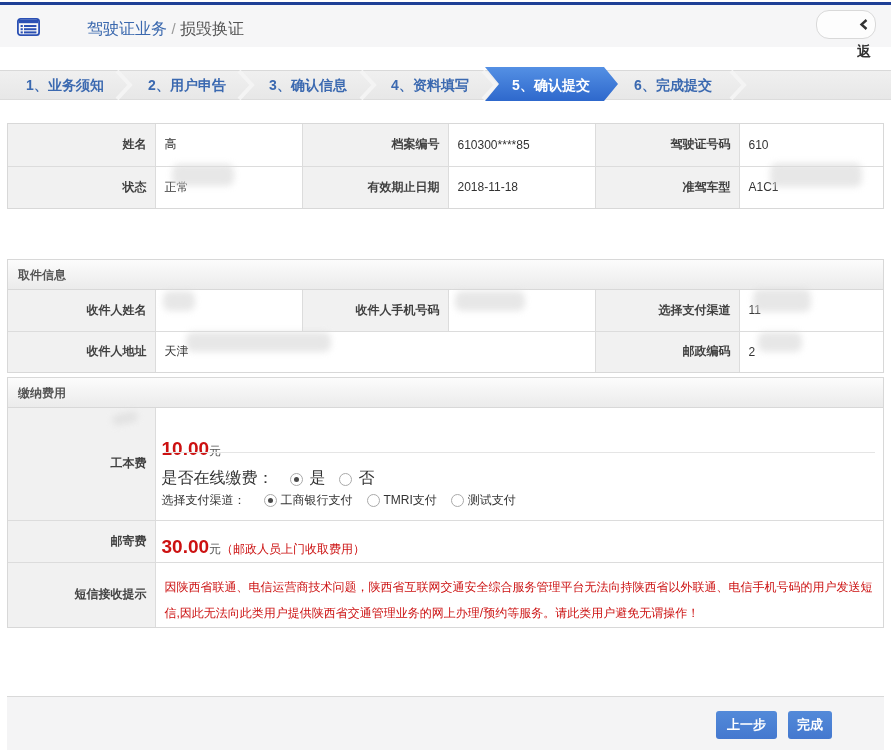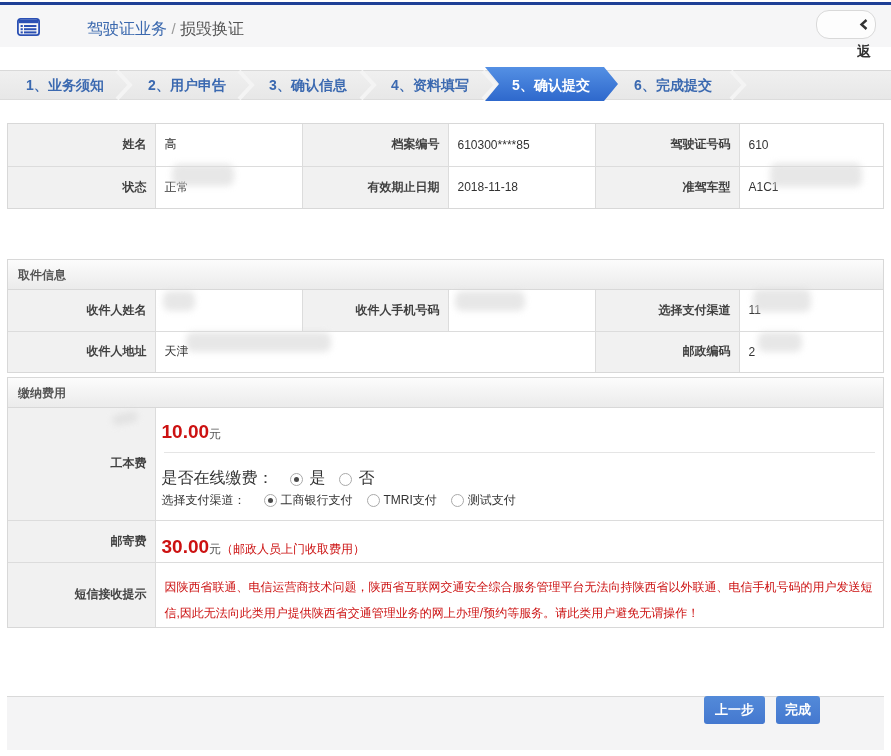--- a/index.html
+++ b/index.html
@@ -28,21 +28,21 @@
 
 .red { color:#cc1111; }
 .blur { position:absolute; background:#dbdbdb; opacity:.65; border-radius:7px; filter:blur(3px); }
 
 
 .radio { display:inline-block; width:13px; height:13px; border:1px solid #aaa; border-radius:50%; background:#fff; vertical-align:-3px; position:relative; }
 .radio.on:after { content:""; position:absolute; left:3px; top:3px; width:5px; height:5px; background:#4a4a4a; border-radius:50%; }
 
 
 .footbar { left:7px; top:696px; width:877px; height:54px; background:#f4f4f5; border-top:1px solid #d9d9d9; }
-.bluebtn { position:absolute; top:696px; height:28px; background:linear-gradient(#538ad9,#4478cf); border-radius:3px; color:#fff; font-size:13px; font-weight:bold; text-align:center; line-height:28px; }
+.bluebtn { position:absolute; top:711px; height:28px; background:linear-gradient(#538ad9,#4478cf); border-radius:3px; color:#fff; font-size:13px; font-weight:bold; text-align:center; line-height:28px;margin-left:12px; }
 
 .vcinput { position:absolute; left:8px; top:10px; width:139px; height:27px; border:1px solid #ccc; background:#fff; }
 .vcbtn { position:absolute; left:151px; top:10px; width:84px; height:27px; background:linear-gradient(#f5f5f5,#e8e8e8); border:1px solid #c8c8c8; border-radius:2px; font-size:12px; font-weight:bold; color:#333; text-align:center; line-height:25px; }
 </style>
 </head>
 <body>
 <div class="abs headbg"></div>
 <div class="abs blueline"></div>
 
 <svg class="abs" style="left:17px;top:18px" width="23" height="18" viewBox="0 0 23 18">
@@ -164,21 +164,21 @@
   <div class="sech">缴纳费用</div>
   <table>
     <colgroup>
         <col style="width:147px">
         <col style="width:728px">
       </colgroup>
     <tbody>
         <tr class="r1" style="height:112px">
       <td class="lb">工本费</td>
       <td class="vl" style="position:relative;padding:0">
-        <div style="position:absolute;left:6px;top:13px;white-space:nowrap"><span class="red" style="font-size:19px;font-weight:bold">10.00</span><span style="font-size:12px;color:#555">元</span></div>
+        <div style="position:absolute;left:6px;top:30px;white-space:nowrap"><span class="red" style="font-size:19px;font-weight:bold">10.00</span><span style="font-size:12px;color:#555">元</span></div>
         <div style="position:absolute;left:8px;right:8px;top:44px;height:0;border-top:1px solid #e5e5e5"></div>
         <div style="position:absolute;left:6px;top:60px;font-size:16px;color:#333;white-space:nowrap">是否在线缴费：<span class="radio on" style="margin-left:16px"></span><span style="margin-left:7px">是</span><span class="radio" style="margin-left:13px"></span><span style="margin-left:7px">否</span></div>
         <div style="position:absolute;left:6px;top:84px;font-size:12px;color:#333;white-space:nowrap">选择支付渠道：<span class="radio on" style="margin-left:18px"></span><span style="margin-left:4px">工商银行支付</span><span class="radio" style="margin-left:14px"></span><span style="margin-left:4px">TMRI支付</span><span class="radio" style="margin-left:14px"></span><span style="margin-left:4px">测试支付</span></div>
       </td>
     </tr>
     <tr style="height:42px">
       <td class="lb">邮寄费</td>
       <td class="vl" style="padding-top:12px;padding-left:6px"><span class="red" style="font-size:19px;font-weight:bold">30.00</span><span style="font-size:12px;color:#555">元</span><span class="red" style="font-size:12px">（邮政人员上门收取费用）</span></td>
     </tr>
     <tr style="height:65px">

